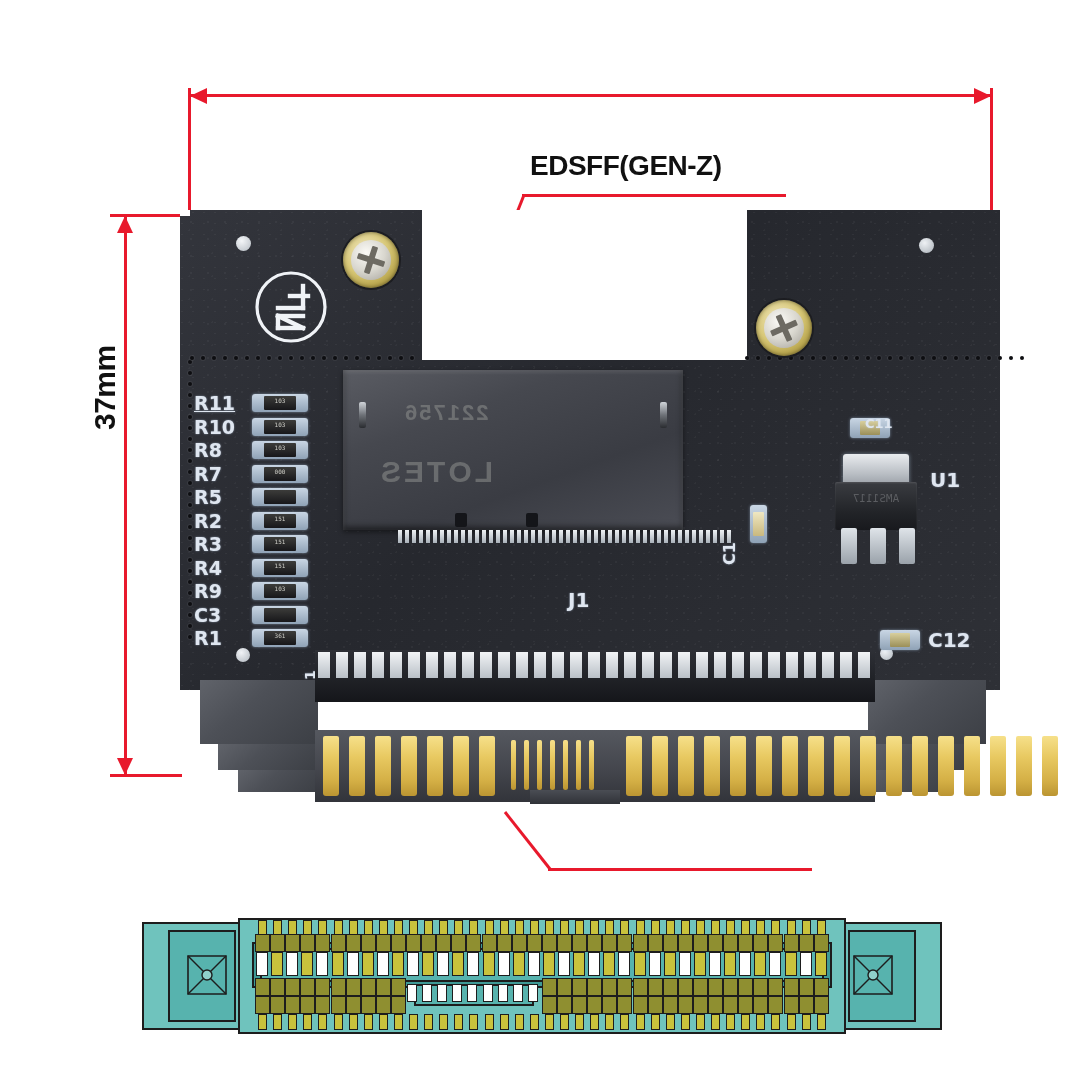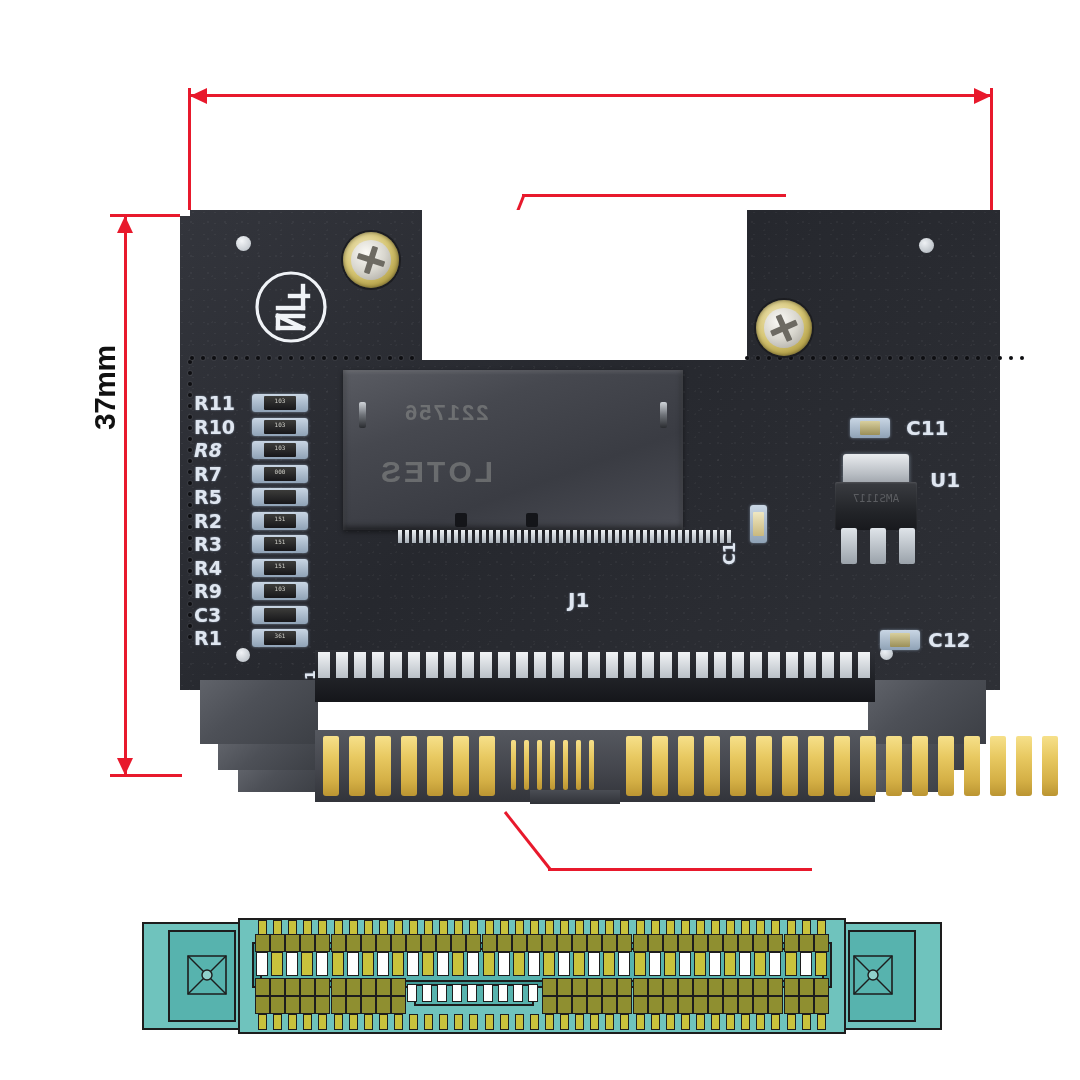--- a/index.html
+++ b/index.html
@@ -165,20 +165,21 @@
   <div class="arrow arrow-right" style="left:974px;top:88px;"></div>
 
   <div class="dim-label" id="label-height">37mm</div>
 
   <div class="red-line hline" style="left:110px;top:214px;width:72px;"></div>
   <div class="red-line hline" style="left:110px;top:774px;width:72px;"></div>
   <div class="red-line vline" style="left:124px;top:216px;height:560px;"></div>
   <div class="arrow arrow-up" style="left:117px;top:216px;"></div>
   <div class="arrow arrow-down" style="left:117px;top:758px;"></div>
 
+  <div class="dim-label" id="label-edsff">EDSFF(GEN-Z)</div>
   <div class="red-line hline" style="left:522px;top:194px;width:264px;"></div>
   <div style="position:absolute;left:450px;top:192px;width:80px;height:172px;">
     <svg width="80" height="172" viewBox="0 0 80 172">
       <line x1="74" y1="3" x2="8" y2="169" stroke="#e8192c" stroke-width="3"></line>
     </svg>
   </div>
 
   <div class="red-line hline" style="left:548px;top:868px;width:264px;"></div>
   <div style="position:absolute;left:500px;top:810px;width:60px;height:62px;">
     <svg width="60" height="62" viewBox="0 0 60 62">
@@ -305,33 +306,33 @@
     </div>
 
     <div class="screw-outer" style="left:576px;top:90px;width:56px;height:56px;">
       <div class="screw-inner" style="left:8px;top:8px;width:40px;height:40px;">
         <div class="screw-cross" style="left:17px;top:6px;width:6px;height:28px;transform:rotate(-24deg);"></div>
         <div class="screw-cross2" style="left:6px;top:17px;width:28px;height:6px;transform:rotate(-24deg);"></div>
       </div>
     </div>
 
     <div id="left-components" style="position:absolute;left:14px;top:182px;width:130px;height:275px;">
-        <div class="silk" style="left: 0px; top: 0px; font-size: 19px;">R11</div>
+        <div class="silk" style="left: 0px; top: 0px; font-size: 19px; text-decoration: underline;">R11</div>
         <div class="smd" style="left: 58px; top: 2px; width: 56px; height: 18px;">
           <div class="smd-core" style="left: 12px; top: 2px; width: 32px; height: 14px;">
             <div class="smd-code">103</div>
           </div>
         </div>
         <div class="silk" style="left: 0px; top: 23.5px; font-size: 19px;">R10</div>
         <div class="smd" style="left: 58px; top: 25.5px; width: 56px; height: 18px;">
           <div class="smd-core" style="left: 12px; top: 2px; width: 32px; height: 14px;">
             <div class="smd-code">103</div>
           </div>
         </div>
-        <div class="silk" style="left: 0px; top: 47px; font-size: 19px; font-style: italic;">R8</div>
+        <div class="silk" style="left: 0px; top: 47px; font-size: 19px;">R8</div>
         <div class="smd" style="left: 58px; top: 49px; width: 56px; height: 18px;">
           <div class="smd-core" style="left: 12px; top: 2px; width: 32px; height: 14px;">
             <div class="smd-code">103</div>
           </div>
         </div>
         <div class="silk" style="left: 0px; top: 70.5px; font-size: 19px;">R7</div>
         <div class="smd" style="left: 58px; top: 72.5px; width: 56px; height: 18px;">
           <div class="smd-core" style="left: 12px; top: 2px; width: 32px; height: 14px;">
             <div class="smd-code">000</div>
           </div>
@@ -438,21 +439,21 @@
     <div class="silk" style="left:388px;top:378px;font-size:20px;">J1</div>
 
     <div class="silk silk-rot" style="left:540px;top:355px;font-size:16px;">C1</div>
     <div class="smd" style="left:570px;top:295px;width:17px;height:38px;">
       <div class="smd-core" style="left:3px;top:7px;width:11px;height:24px;background:linear-gradient(180deg,#efe7c2,#c9b87e);"></div>
     </div>
 
     <div class="smd" style="left:670px;top:208px;width:40px;height:20px;">
       <div class="smd-core" style="left:10px;top:3px;width:20px;height:14px;background:linear-gradient(180deg,#d8cf9e,#9b8f58);"></div>
     </div>
-    <div class="silk" style="left:726px;top:206px;font-size:20px;">C11</div>
+    <div class="silk" style="left:685px;top:206px;font-size:13px;">C11</div>
 
     <div style="position:absolute;left:663px;top:244px;width:66px;height:36px;border-radius:3px;
                 background:linear-gradient(180deg,#e9ecef 0%,#b9bec4 55%,#8e949b 100%);
                 box-shadow:0 0 4px rgba(190,215,240,.5);"></div>
     <div style="position:absolute;left:655px;top:272px;width:82px;height:48px;border-radius:2px;
                 background:linear-gradient(180deg,#3a3c41 0%,#232529 60%,#18191d 100%);
                 box-shadow:inset 0 1px 2px rgba(255,255,255,.12);"></div>
     <div style="position:absolute;left:660px;top:282px;width:72px;color:#5b5d61;font-size:11px;
                 font-family:'DejaVu Sans Mono',monospace;text-align:center;transform:scaleX(-1);">AMS1117</div>
     <div class="silk" style="left:750px;top:258px;font-size:20px;">U1</div>

